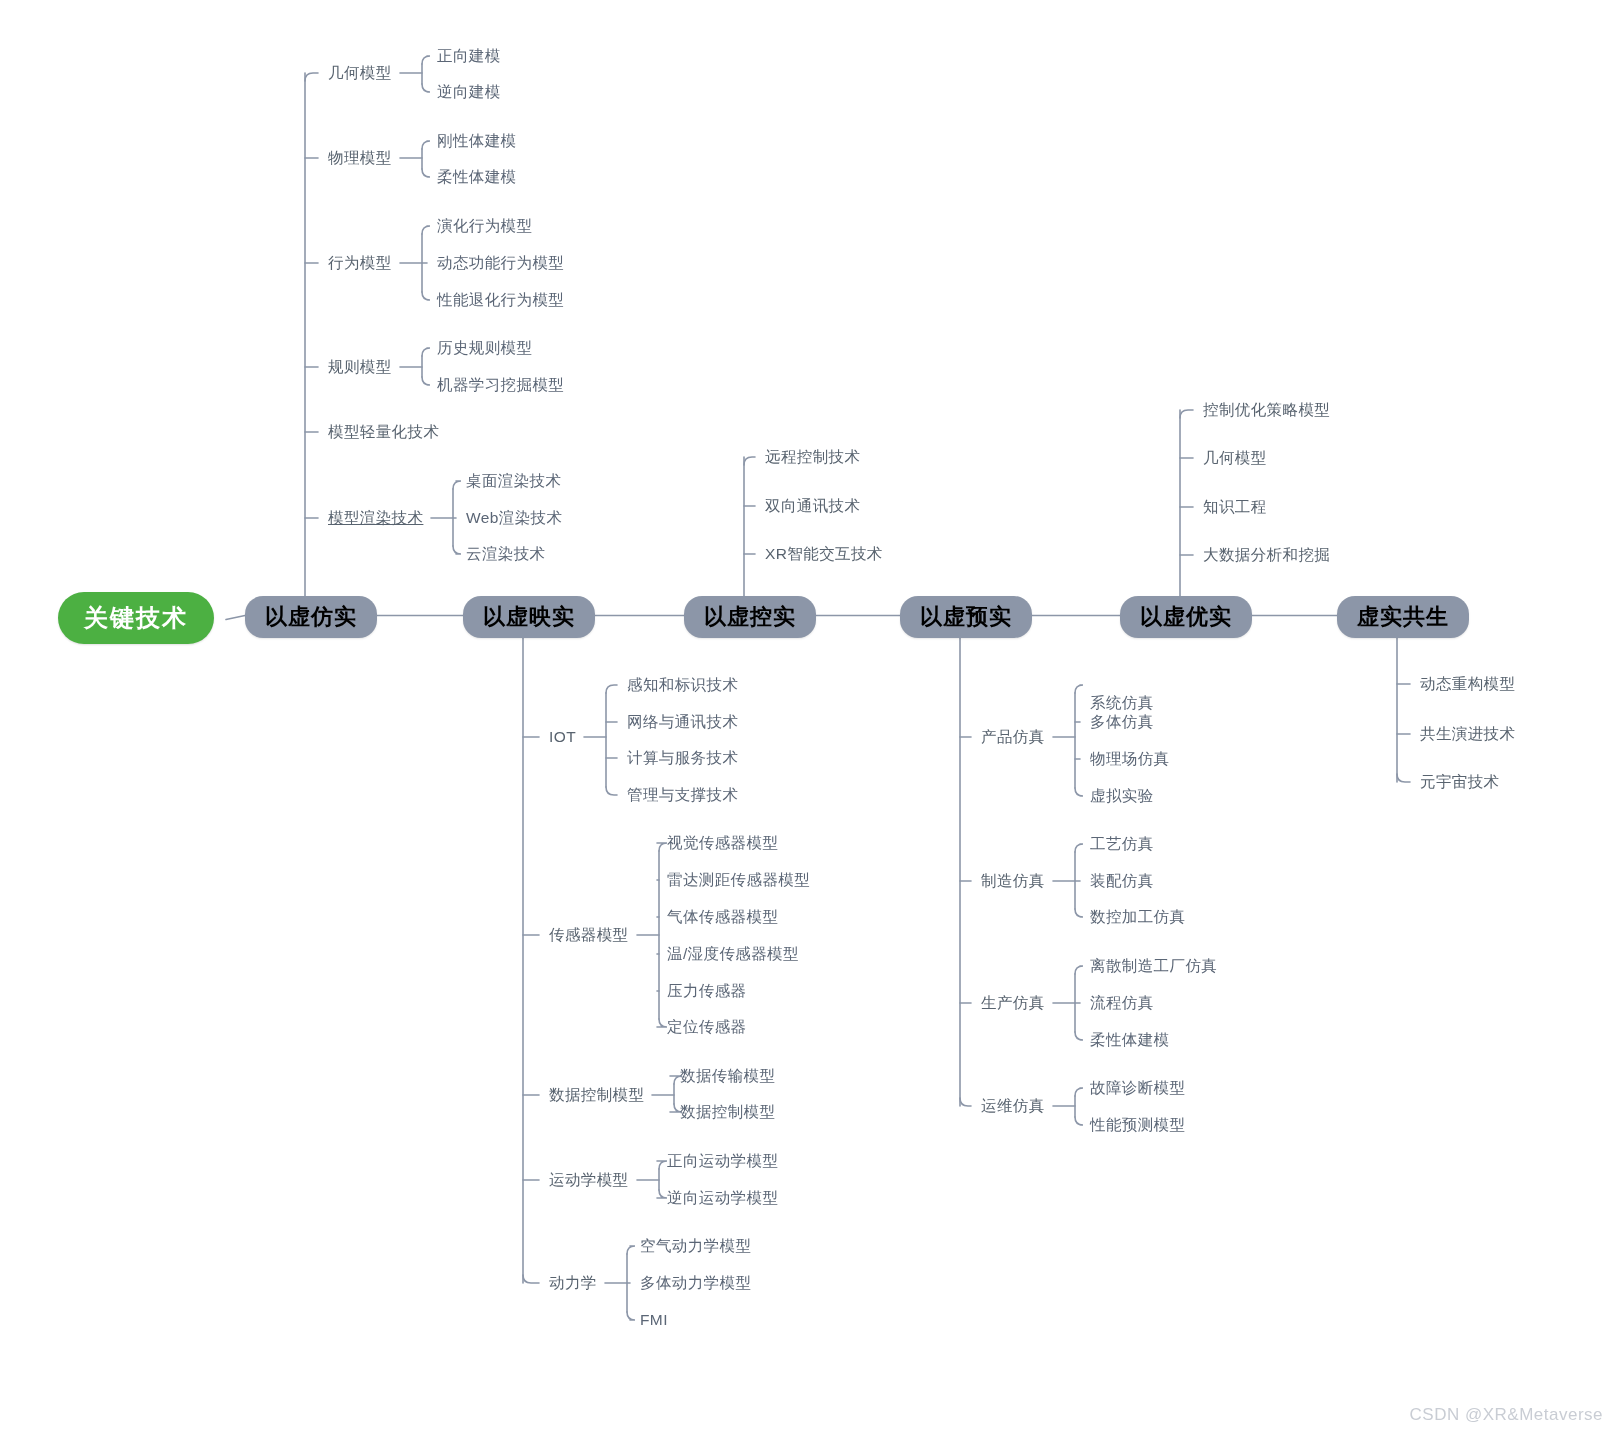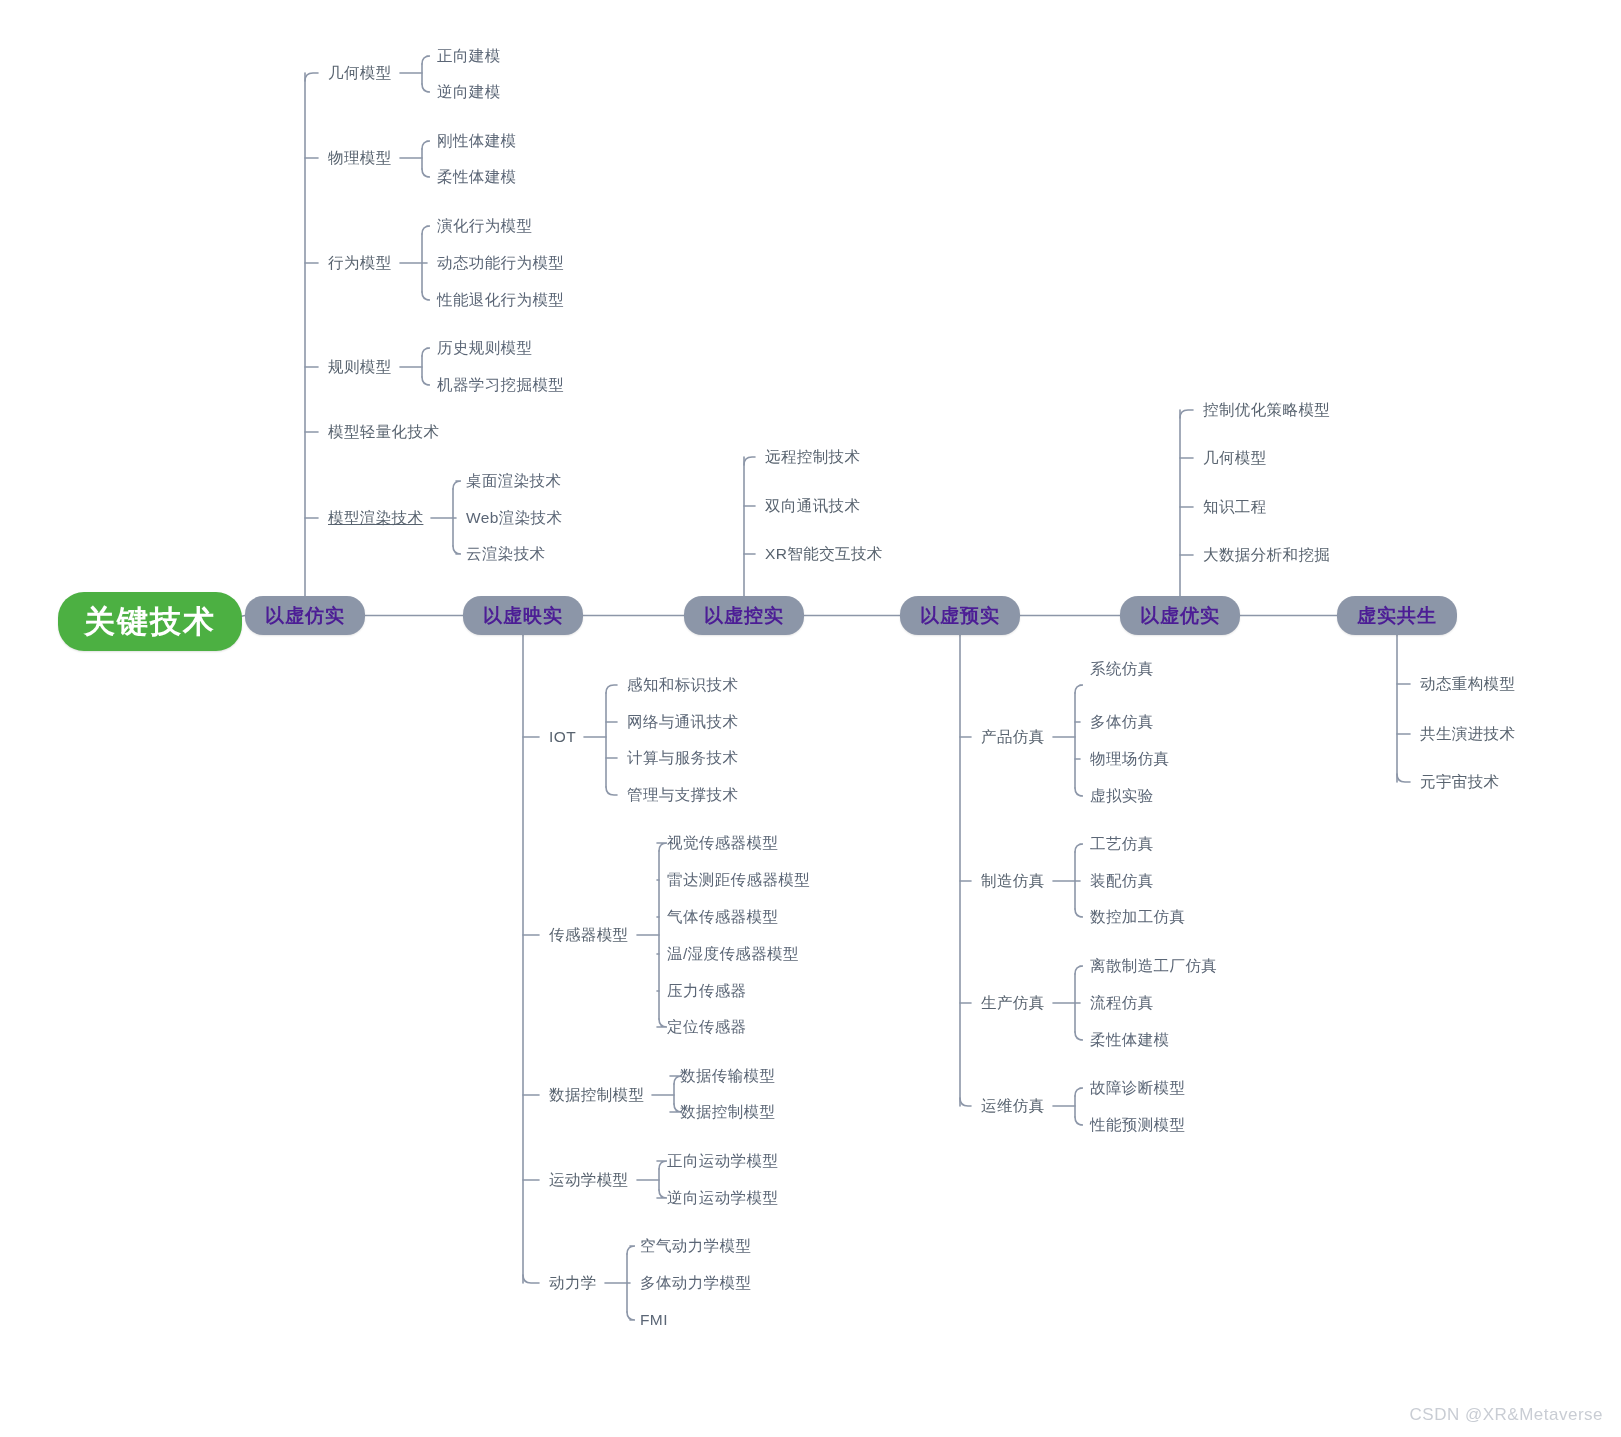--- a/index.html
+++ b/index.html
@@ -29,32 +29,32 @@
   .node {
     position: absolute;
     white-space: nowrap;
     line-height: 1;
   }
   
   .root {
     background: #4cb042;
     color: #ffffff;
     border-radius: 26px;
-    font-size: 31px;
+    font-size: 24px;
     font-weight: bold;
     letter-spacing: 2px;
     padding: 14px 26px;
     box-shadow: 0 1px 2px rgba(0,0,0,0.12);
   }
   
   .branch {
     background: #8c96a8;
-    color: #4c1d95;
+    color: #000000;
     border-radius: 18px;
-    font-size: 19px;
+    font-size: 22px;
     font-weight: bold;
     letter-spacing: 1px;
     padding: 10px 20px;
     box-shadow: 0 1px 2px rgba(0,0,0,0.10);
   }
   
   .leaf {
     color: #5b6676;
     font-size: 15.5px;
     letter-spacing: 0.4px;
@@ -230,21 +230,21 @@
       <div class="node leaf lv3" style="left: 640px; top: 1238px;">空气动力学模型</div>
       <div class="node leaf lv3" style="left: 640px; top: 1275px;">多体动力学模型</div>
       <div class="node leaf lv3" style="left: 640px; top: 1312px;">FMI</div>
       <div class="node leaf lv2" style="left: 765px; top: 449px;">远程控制技术</div>
       <div class="node leaf lv2" style="left: 765px; top: 498px;">双向通讯技术</div>
       <div class="node leaf lv2" style="left: 765px; top: 546px;">XR智能交互技术</div>
       <div class="node leaf lv2" style="left: 981px; top: 729px;">产品仿真</div>
       <div class="node leaf lv2" style="left: 981px; top: 873px;">制造仿真</div>
       <div class="node leaf lv2" style="left: 981px; top: 995px;">生产仿真</div>
       <div class="node leaf lv2" style="left: 981px; top: 1098px;">运维仿真</div>
-      <div class="node leaf lv3" style="left: 1090px; top: 661px;">系统仿真</div>
+      <div class="node leaf lv3" style="left: 1090px; top: 695px;">系统仿真</div>
       <div class="node leaf lv3" style="left: 1090px; top: 714px;">多体仿真</div>
       <div class="node leaf lv3" style="left: 1090px; top: 751px;">物理场仿真</div>
       <div class="node leaf lv3" style="left: 1090px; top: 788px;">虚拟实验</div>
       <div class="node leaf lv3" style="left: 1090px; top: 836px;">工艺仿真</div>
       <div class="node leaf lv3" style="left: 1090px; top: 873px;">装配仿真</div>
       <div class="node leaf lv3" style="left: 1090px; top: 909px;">数控加工仿真</div>
       <div class="node leaf lv3" style="left: 1090px; top: 958px;">离散制造工厂仿真</div>
       <div class="node leaf lv3" style="left: 1090px; top: 995px;">流程仿真</div>
       <div class="node leaf lv3" style="left: 1090px; top: 1032px;">柔性体建模</div>
       <div class="node leaf lv3" style="left: 1090px; top: 1080px;">故障诊断模型</div>

